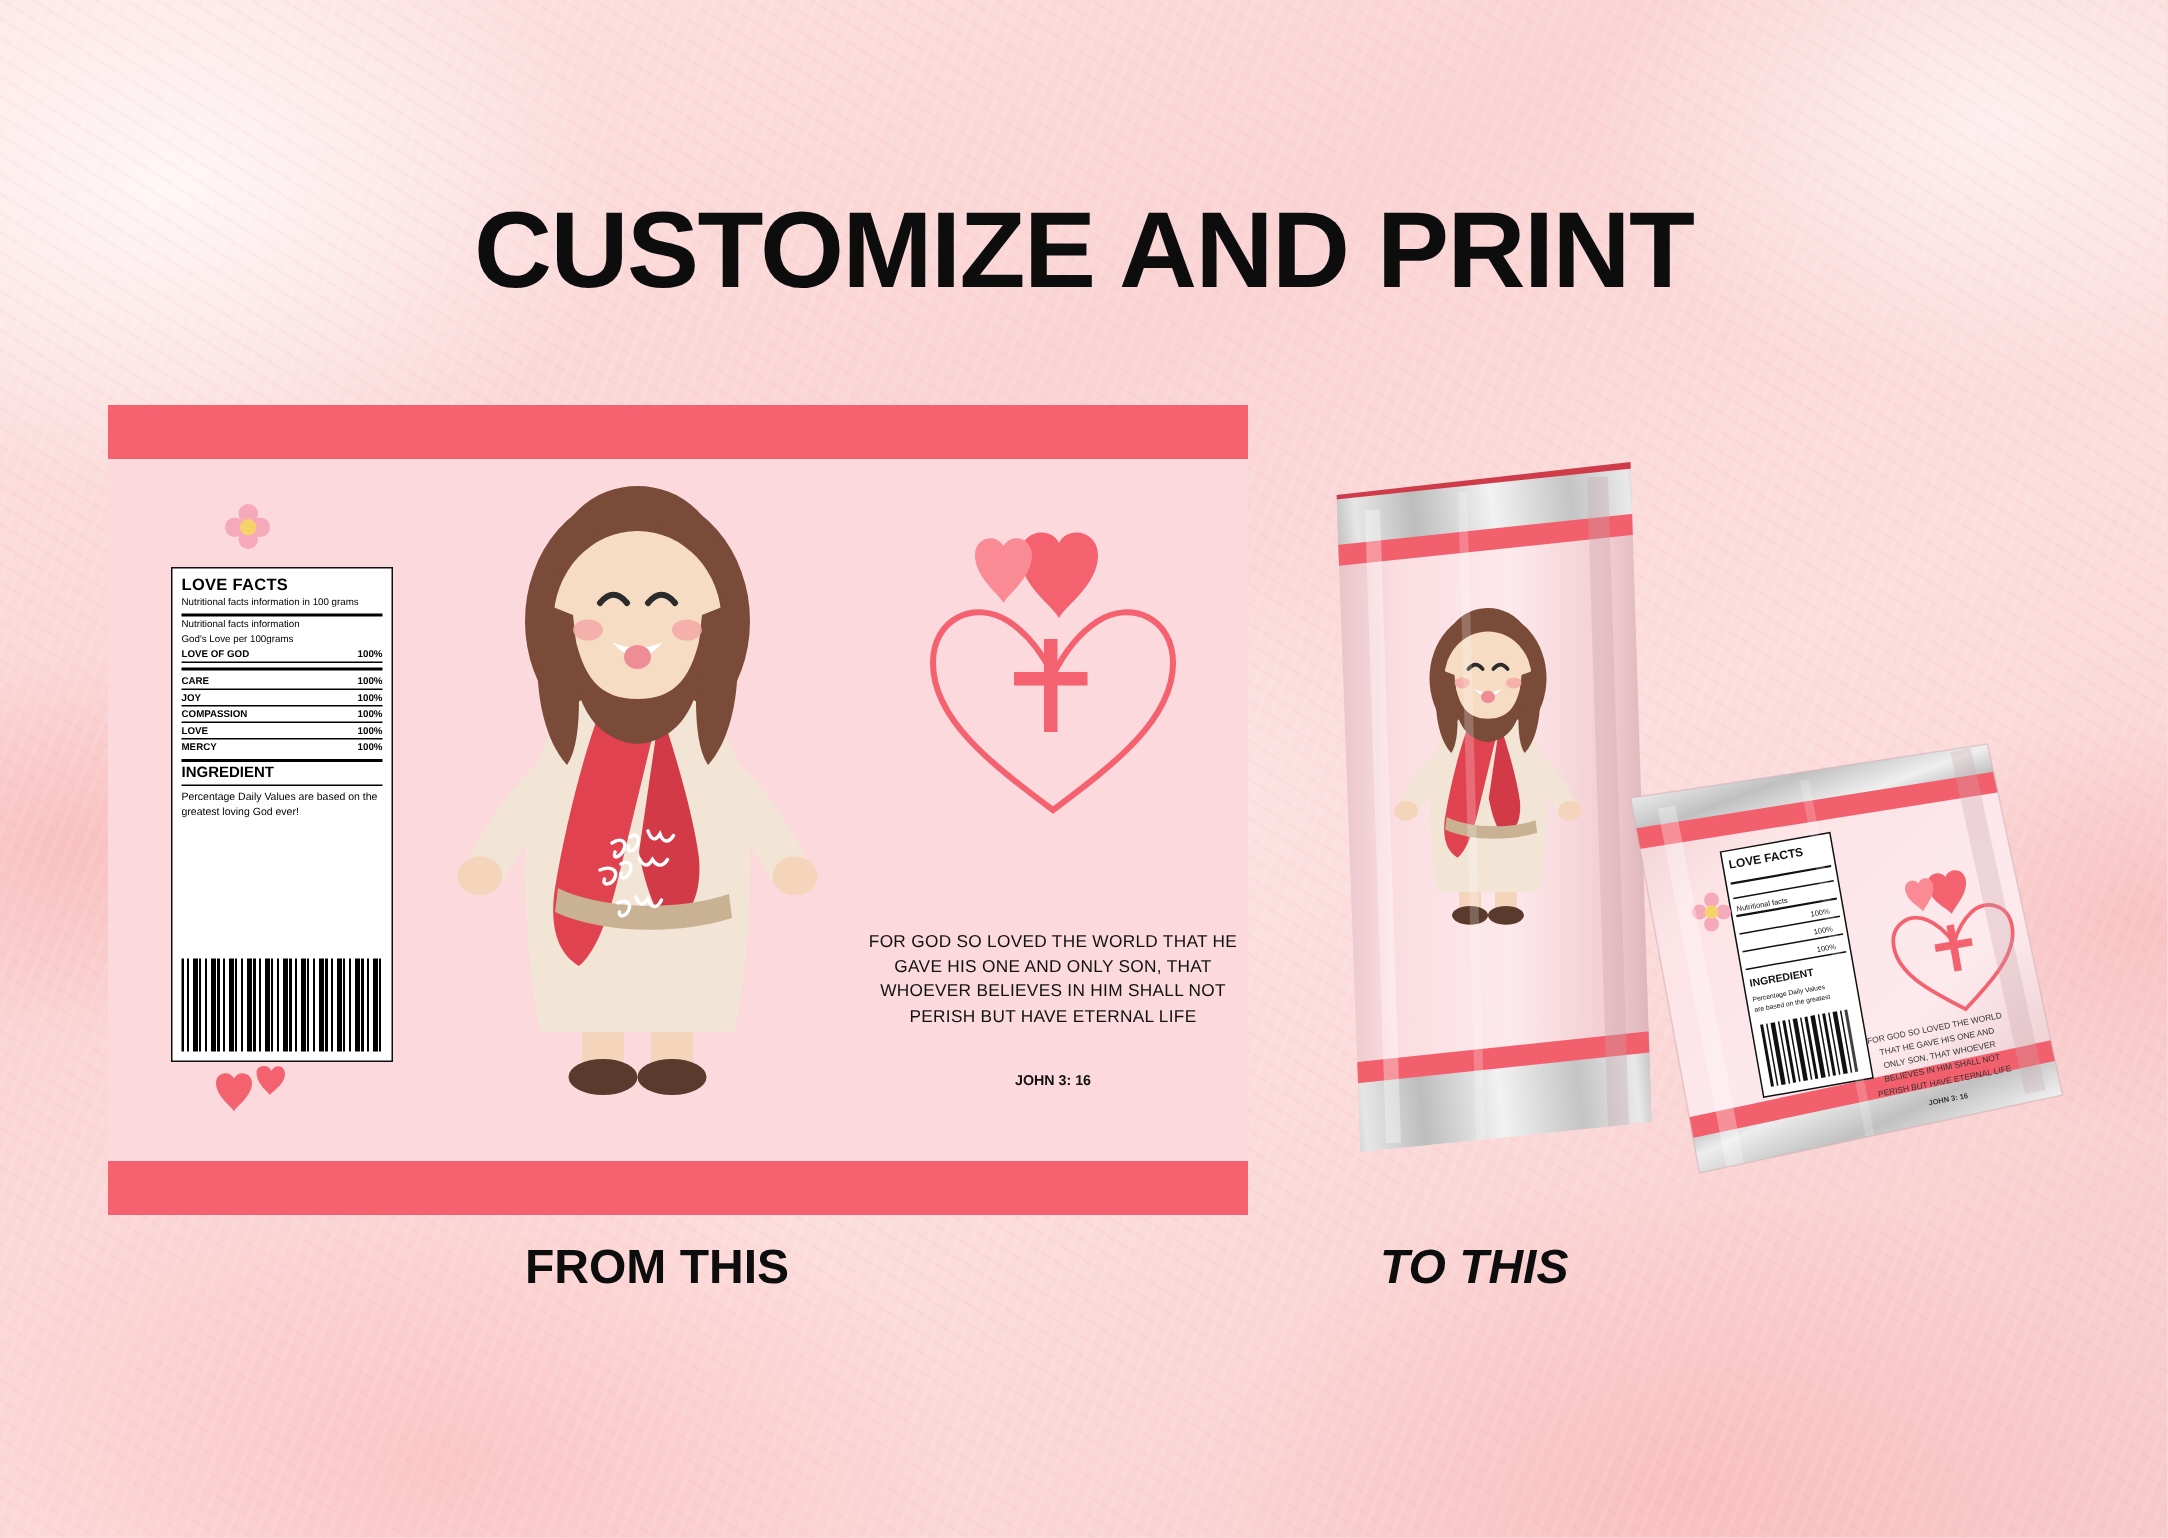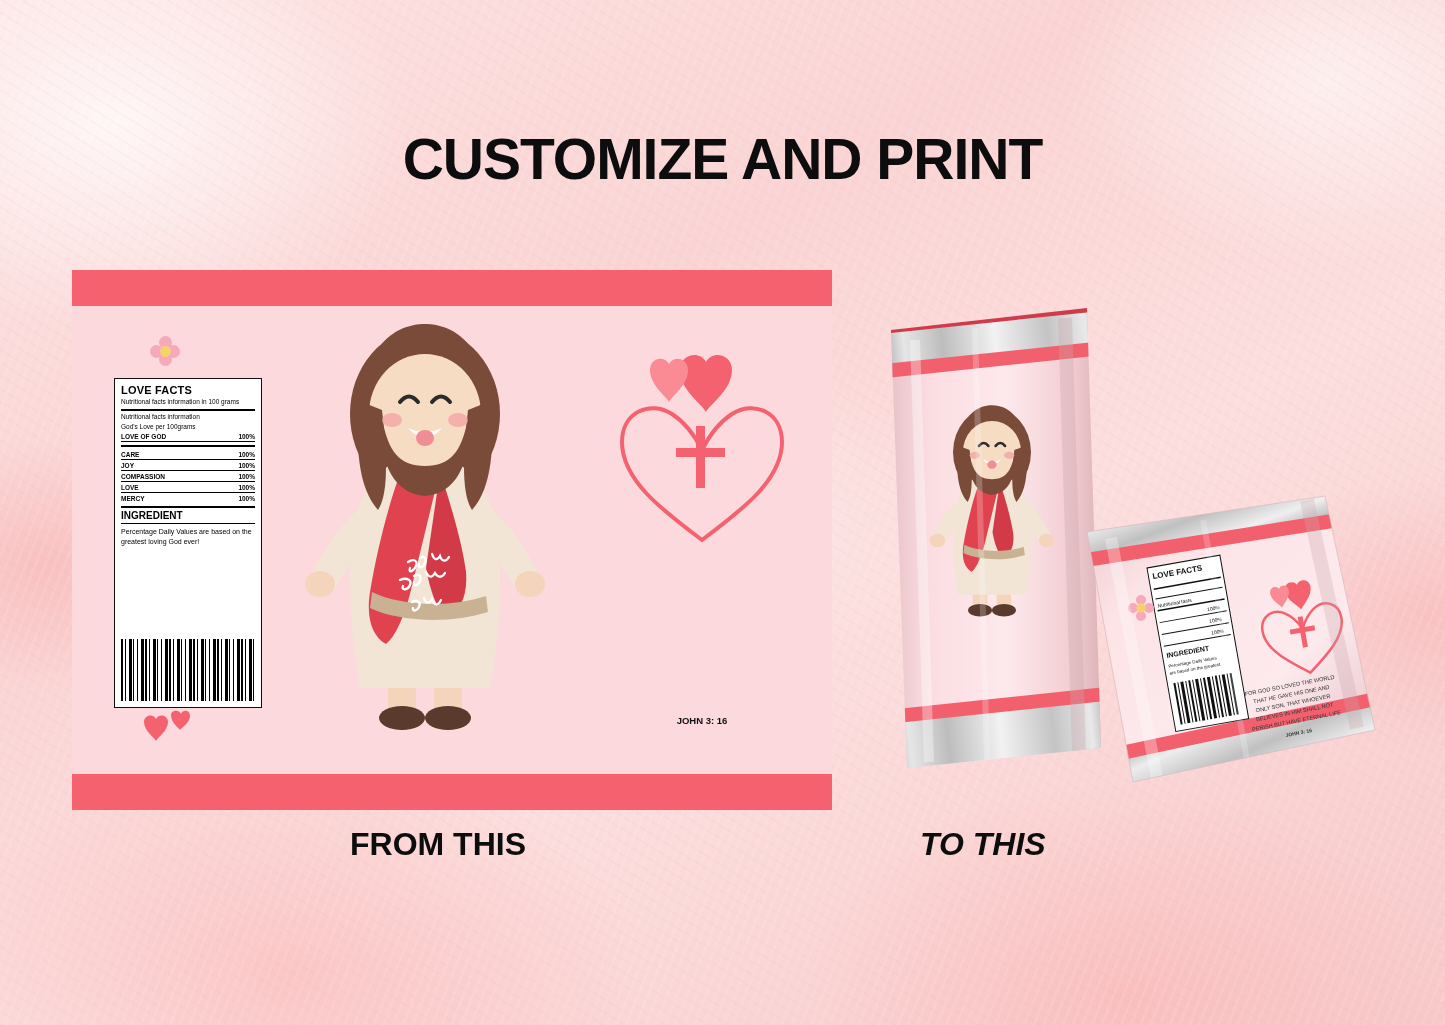--- a/index.html
+++ b/index.html
@@ -29,21 +29,21 @@
     background:
       repeating-linear-gradient(112deg, rgba(255,255,255,0.10) 0 3px, rgba(0,0,0,0) 3px 9px),
       repeating-linear-gradient(32deg, rgba(243,160,160,0.10) 0 2px, rgba(0,0,0,0) 2px 11px);
     opacity: .75;
   }
 
   
   #headline {
     position: absolute; top: 126px; left: 0; width: 100%;
     text-align: center;
-    font-size: 57px; font-weight: bold; letter-spacing: -1px;
+    font-size: 72px; font-weight: bold; letter-spacing: -1px;
     color: #0d0d0d;
     font-family: "Liberation Sans", sans-serif;
     z-index: 5;
   }
 
   
   #flat {
     position: absolute; left: 72px; top: 270px;
     width: 760px; height: 540px;
     background: #fbd9dd;
@@ -247,20 +247,21 @@
   <div id="emblem">
     <svg width="200" height="230" viewBox="0 0 200 230">
       <path d="M78 40 C78 24, 98 20, 104 32 C110 20, 130 24, 130 40 C130 60, 108 74, 104 82 C100 74, 78 60, 78 40 Z" fill="#f4616f"></path>
       <path d="M48 40 C48 28, 62 25, 67 34 C72 25, 86 28, 86 40 C86 55, 70 66, 67 72 C64 66, 48 55, 48 40 Z" fill="#fa8b94"></path>
       <path d="M100 210 C60 180, 20 150, 20 112 C20 82, 48 70, 70 84 C84 93, 94 108, 100 120 C106 108, 116 93, 130 84 C152 70, 180 82, 180 112 C180 150, 140 180, 100 210 Z" fill="none" stroke="#f4616f" stroke-width="4"></path>
       <rect x="94" y="96" width="9" height="62" fill="#f4616f"></rect>
       <rect x="74" y="118" width="49" height="9" fill="#f4616f"></rect>
     </svg>
   </div>
 
+  <div id="verse">FOR GOD SO LOVED THE WORLD THAT HE GAVE HIS ONE AND ONLY SON, THAT WHOEVER BELIEVES IN HIM SHALL NOT PERISH BUT HAVE ETERNAL LIFE</div>
   <div id="verse-ref">JOHN 3: 16</div>
 </div>
 
 <div id="mockup">
   <svg width="560" height="530" viewBox="0 0 560 530">
     <defs>
       <linearGradient id="foil" x1="0" y1="0" x2="1" y2="0">
         <stop offset="0%" stop-color="#9c9c9c"></stop>
         <stop offset="12%" stop-color="#e6e6e6"></stop>
         <stop offset="28%" stop-color="#bdbdbd"></stop>

